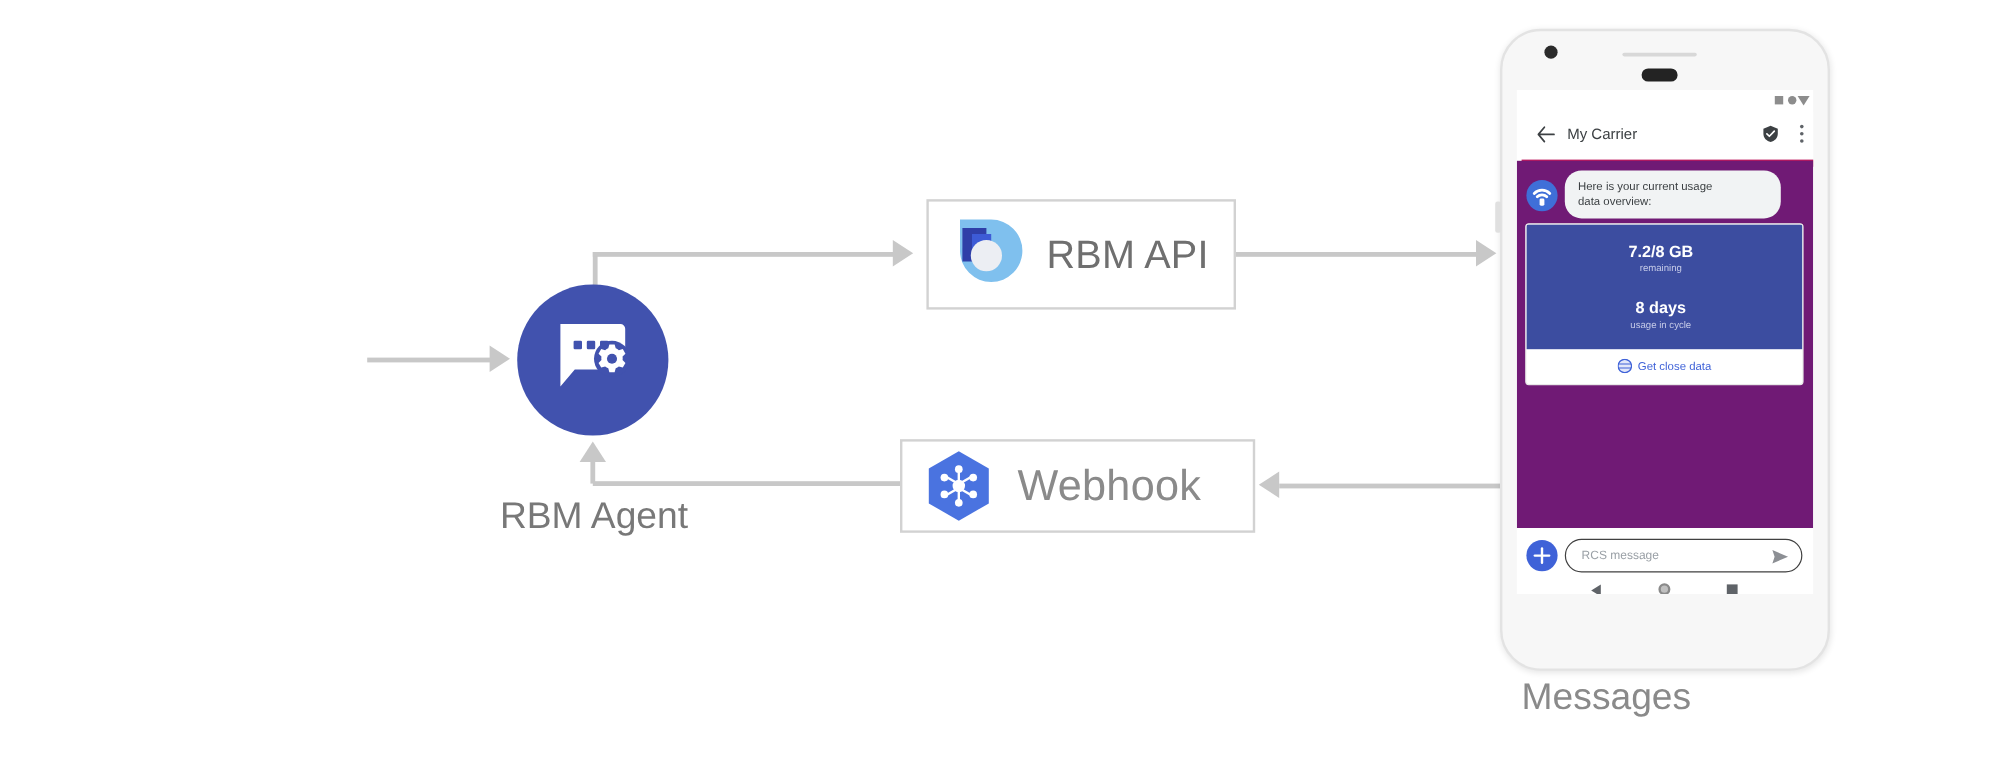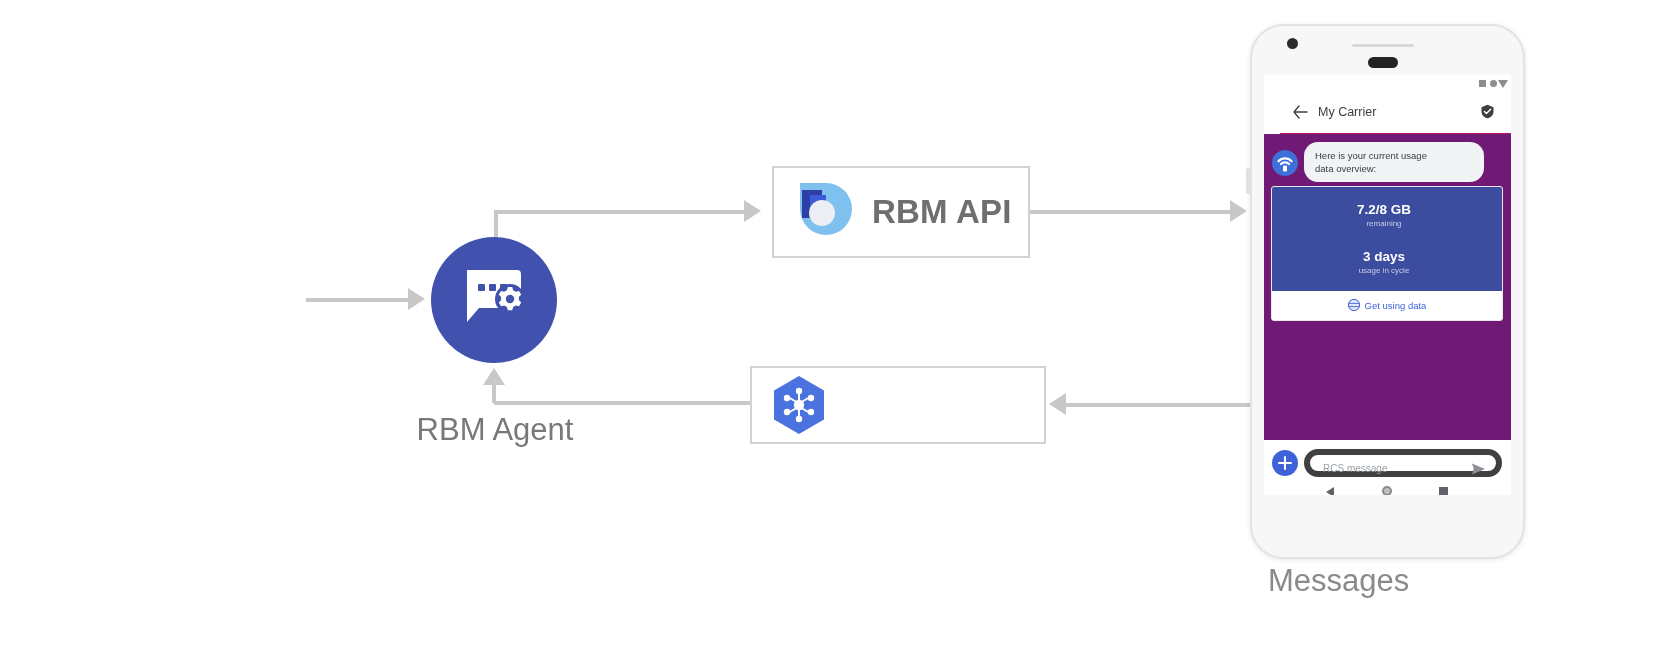--- a/index.html
+++ b/index.html
@@ -26,21 +26,21 @@
     letter-spacing:.2px;
     white-space:nowrap;
   }
 
   
   #external-trigger{left:48px;top:257px;width:258px;height:86px;justify-content:center;}
   #external-trigger .flow-label{font-size:31px;color:#6e6e6e;}
 
   
   #rbm-api-box{left:772px;top:166px;width:258px;height:92px;padding-left:14px;}
-  #rbm-api-box .flow-label{font-size:33px;color:#6f6f6f;margin-left:14px;font-weight:bold;}
+  #rbm-api-box .flow-label{font-size:33px;color:#6f6f6f;margin-left:14px;}
 
   
   #webhook-box{left:750px;top:366px;width:296px;height:78px;padding-left:14px;}
   #webhook-box .flow-label{font-size:36px;color:#8a8a8a;margin-left:16px;}
 
   
   #rbm-agent{
     position:absolute;left:431px;top:237px;width:126px;height:126px;
     border-radius:50%;background:#4152ae;
   }
@@ -88,21 +88,21 @@
     background:#ffffff;overflow:hidden;
   }
   
   #statusbar{position:absolute;left:0;top:0;width:247px;height:18px;background:#fff;}
   #statusbar .si{position:absolute;top:5px;}
   #si-square{right:25px;width:7px;height:7px;background:#8d8d8d;}
   #si-circle{right:14px;width:7px;height:7px;background:#8d8d8d;border-radius:50%;}
   #si-wifi{right:3px;width:0;height:0;border-left:5px solid transparent;border-right:5px solid transparent;border-top:8px solid #8d8d8d;}
 
   
-  #appbar{position:absolute;left:16px;top:18px;width:247px;height:40px;background:#fff;border-bottom:6px solid #be185d;}
+  #appbar{position:absolute;left:4px;top:18px;width:247px;height:40px;background:#fff;border-bottom:6px solid #be185d;}
   #back-icon{position:absolute;left:12px;top:11px;width:16px;height:16px;}
   #appbar-title{position:absolute;left:38px;top:12px;font-size:12.5px;color:#3c4043;}
   #verified-icon{position:absolute;right:32px;top:11px;width:15px;height:15px;}
   #menu-icon{position:absolute;right:11px;top:11px;width:4px;height:16px;}
   #menu-icon .d{width:3px;height:3px;border-radius:50%;background:#5f6368;margin-bottom:3px;}
 
   
   #convo{position:absolute;left:0;top:59px;width:247px;height:306px;background:#701a75;}
   #avatar{position:absolute;left:8px;top:16px;width:26px;height:26px;border-radius:50%;background:#3f6fd8;}
   #bubble{
@@ -144,21 +144,21 @@
   }
   #card-action .alabel{font-size:9.5px;color:#3f62d8;font-weight:500;}
 
   
   #composer{position:absolute;left:0;top:372px;width:247px;height:34px;}
   #plus-btn{position:absolute;left:8px;top:3px;width:26px;height:26px;border-radius:50%;background:#3f62d8;}
   #plus-btn:before{content:"";position:absolute;left:12px;top:6px;width:2px;height:14px;background:#fff;border-radius:1px;}
   #plus-btn:after{content:"";position:absolute;left:6px;top:12px;width:14px;height:2px;background:#fff;border-radius:1px;}
   #msg-input{
     position:absolute;left:40px;top:2px;width:198px;height:28px;
-    border:6px solid #404040;border-radius:15px;background:#fff;box-sizing:border-box;
+    border:1px solid #404040;border-radius:15px;background:#fff;box-sizing:border-box;
   }
   #msg-placeholder{position:absolute;left:13px;top:8px;font-size:10px;color:#9aa0a6;}
   #send-icon{position:absolute;right:10px;top:7px;width:15px;height:14px;}
 
   
   #navbar{position:absolute;left:0;top:406px;width:247px;height:22px;}
   #nav-back{position:absolute;left:62px;top:6px;width:0;height:0;border-top:5px solid transparent;border-bottom:5px solid transparent;border-right:8px solid #5f6368;}
   #nav-home{position:absolute;left:118px;top:5px;width:10px;height:10px;border-radius:50%;border:2px solid #8a8a8a;box-sizing:border-box;background:#c0c0c0;}
   #nav-recents{position:absolute;left:175px;top:6px;width:9px;height:9px;background:#5f6368;}
 
@@ -228,20 +228,21 @@
         <circle cx="21" cy="40" r="3.2"></circle>
         <circle cx="21" cy="26" r="3.2"></circle>
         <rect x="32" y="20" width="2" height="12"></rect>
         <rect x="32" y="34" width="2" height="12"></rect>
         <rect x="22" y="27.5" width="12" height="2" transform="rotate(30 28 28.5)"></rect>
         <rect x="32" y="27.5" width="12" height="2" transform="rotate(-30 38 28.5)"></rect>
         <rect x="22" y="36.5" width="12" height="2" transform="rotate(-30 28 37.5)"></rect>
         <rect x="32" y="36.5" width="12" height="2" transform="rotate(30 38 37.5)"></rect>
       </g>
     </svg>
+    <span class="flow-label">Webhook</span>
   </div>
 
   <div id="phone"></div>
   <div id="phone-btn"></div>
   <div id="phone-camera"></div>
   <div id="phone-sensor"></div>
   <div id="phone-speaker"></div>
 
   <div id="screen">
 
@@ -284,35 +285,35 @@
 
       <div id="rich-card">
 
         <div id="gauge-panel">
           <div id="gauge-stats">
             <div class="stat">
               <span class="sv">7.2/8 GB</span>
               <span class="sl">remaining</span>
             </div>
             <div class="stat gap">
-              <span class="sv">3 days</span>
+              <span class="sv">8 days</span>
               <span class="sl">usage in cycle</span>
             </div>
           </div>
         </div>
 
 
         <div id="card-action">
           <svg width="12" height="12" viewBox="0 0 12 12">
             <circle cx="6" cy="6" r="5.6" fill="#3f62d8"></circle>
             <path d="M6 .6 a8 5.6 0 0 0 0 10.8 a8 5.6 0 0 0 0 -10.8" fill="#ffffff" opacity=".85"></path>
             <path d="M.8 4.4 H11.2 M.8 7.6 H11.2" stroke="#3f62d8" stroke-width=".9"></path>
             <circle cx="6" cy="6" r="5.6" fill="none" stroke="#3f62d8" stroke-width="1"></circle>
           </svg>
-          <span class="alabel">Get using data</span>
+          <span class="alabel">Get close data</span>
         </div>
       </div>
     </div>
 
     <div id="composer">
       <div id="plus-btn"></div>
       <div id="msg-input">
         <span id="msg-placeholder">RCS message</span>
         <svg id="send-icon" viewBox="0 0 16 15">
           <path d="M1 1.5 L15 7.5 L1 13.5 L3 7.5 z" fill="#8c8f94"></path>

